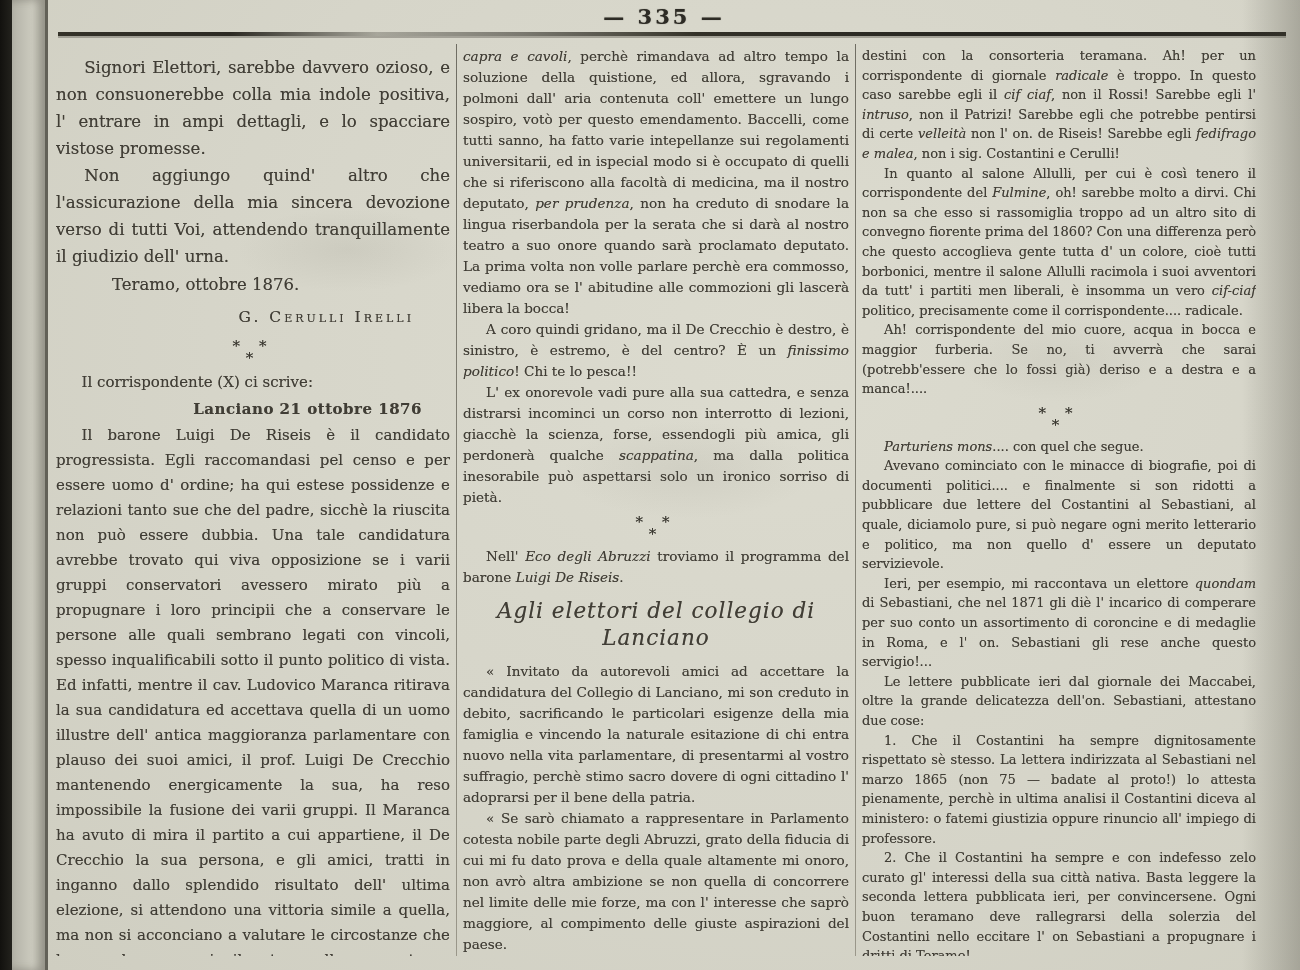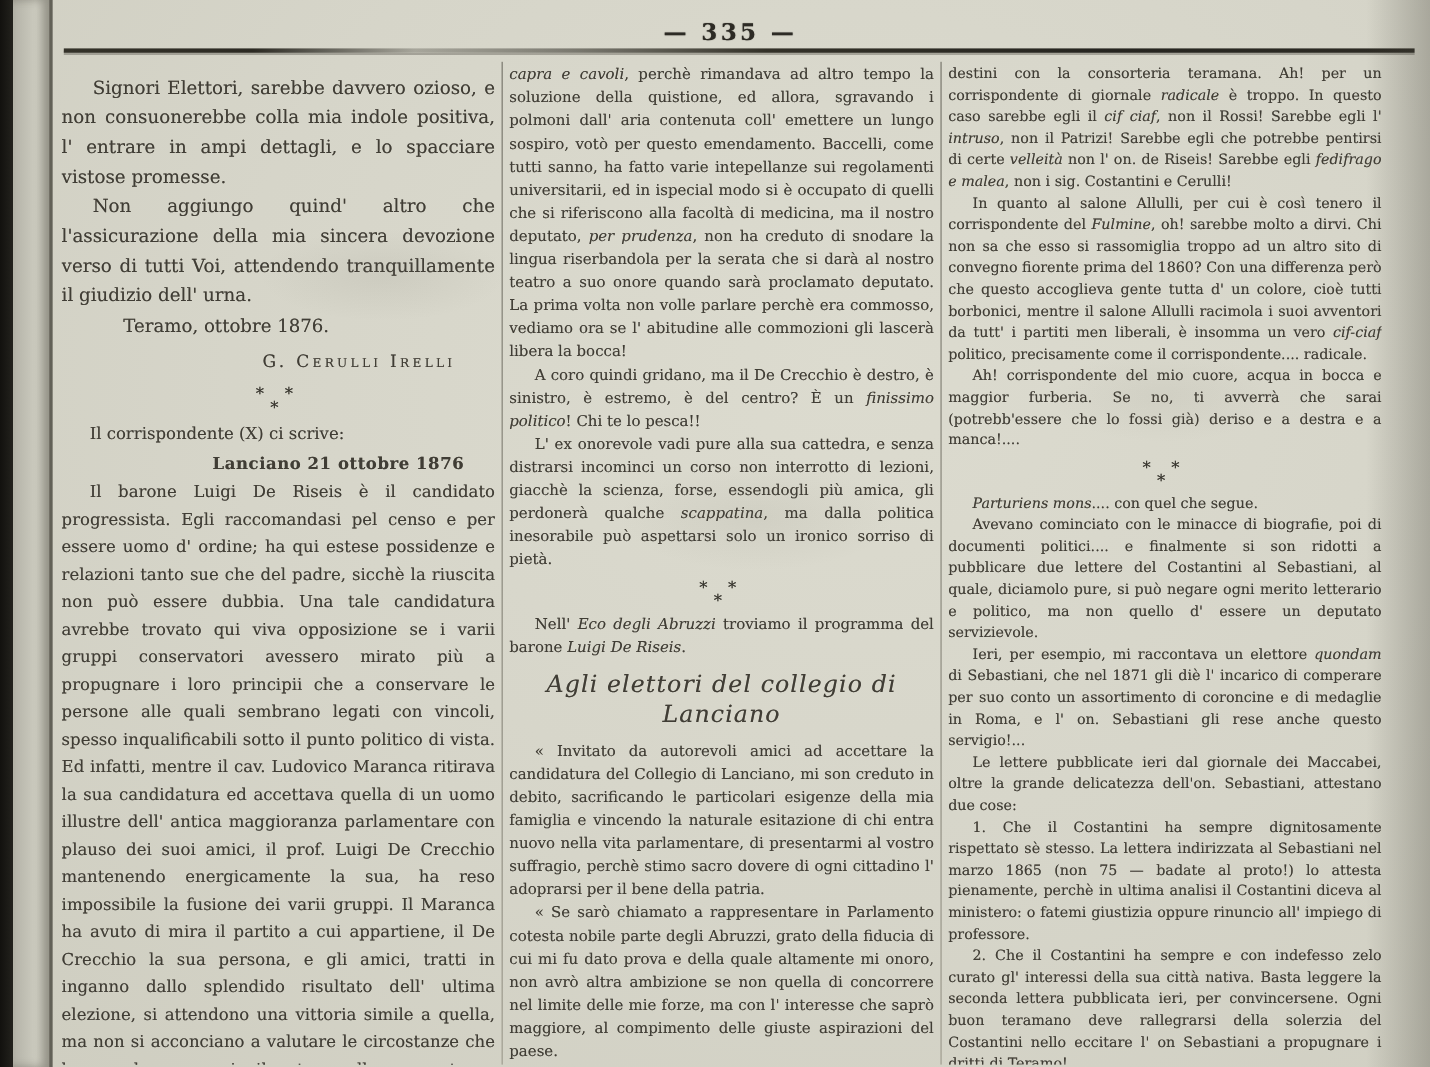--- a/index.html
+++ b/index.html
@@ -30,21 +30,21 @@
   }
   
   .page::before{
     content:"";position:absolute;inset:0;pointer-events:none;
     background:
       radial-gradient(ellipse 160px 60px at 300px 250px, rgba(110,108,96,.10), rgba(0,0,0,0) 70%),
       radial-gradient(ellipse 180px 70px at 640px 470px, rgba(110,108,96,.09), rgba(0,0,0,0) 70%),
       radial-gradient(ellipse 150px 60px at 1010px 360px, rgba(110,108,96,.08), rgba(0,0,0,0) 70%);
   }
   .pagenum{
-    width:max-content;margin:16px auto 0 auto;transform:translateX(-10px);
+    width:max-content;margin:4px auto 0 auto;transform:translateX(-10px);
     font-size:21px;font-weight:bold;letter-spacing:3px;color:#2d2b25;
     text-shadow:0 0 1px rgba(45,43,37,.6);
   }
   .headrule{
     margin:3px 14px 0 10px;height:4px;
     background:linear-gradient(90deg,#343229 0%,#2c2a23 14%,rgba(44,42,35,.28) 26%,rgba(44,42,35,.55) 38%,#333128 52%,#262520 78%,#2e2c25 100%);
     box-shadow:0 2px 0 rgba(46,44,38,.30);
   }
   .cols{display:flex;align-items:stretch;height:912px;margin:8px 10px 0 8px;overflow:hidden;}
   .col{overflow:hidden;text-align:justify;color:#403d35;

